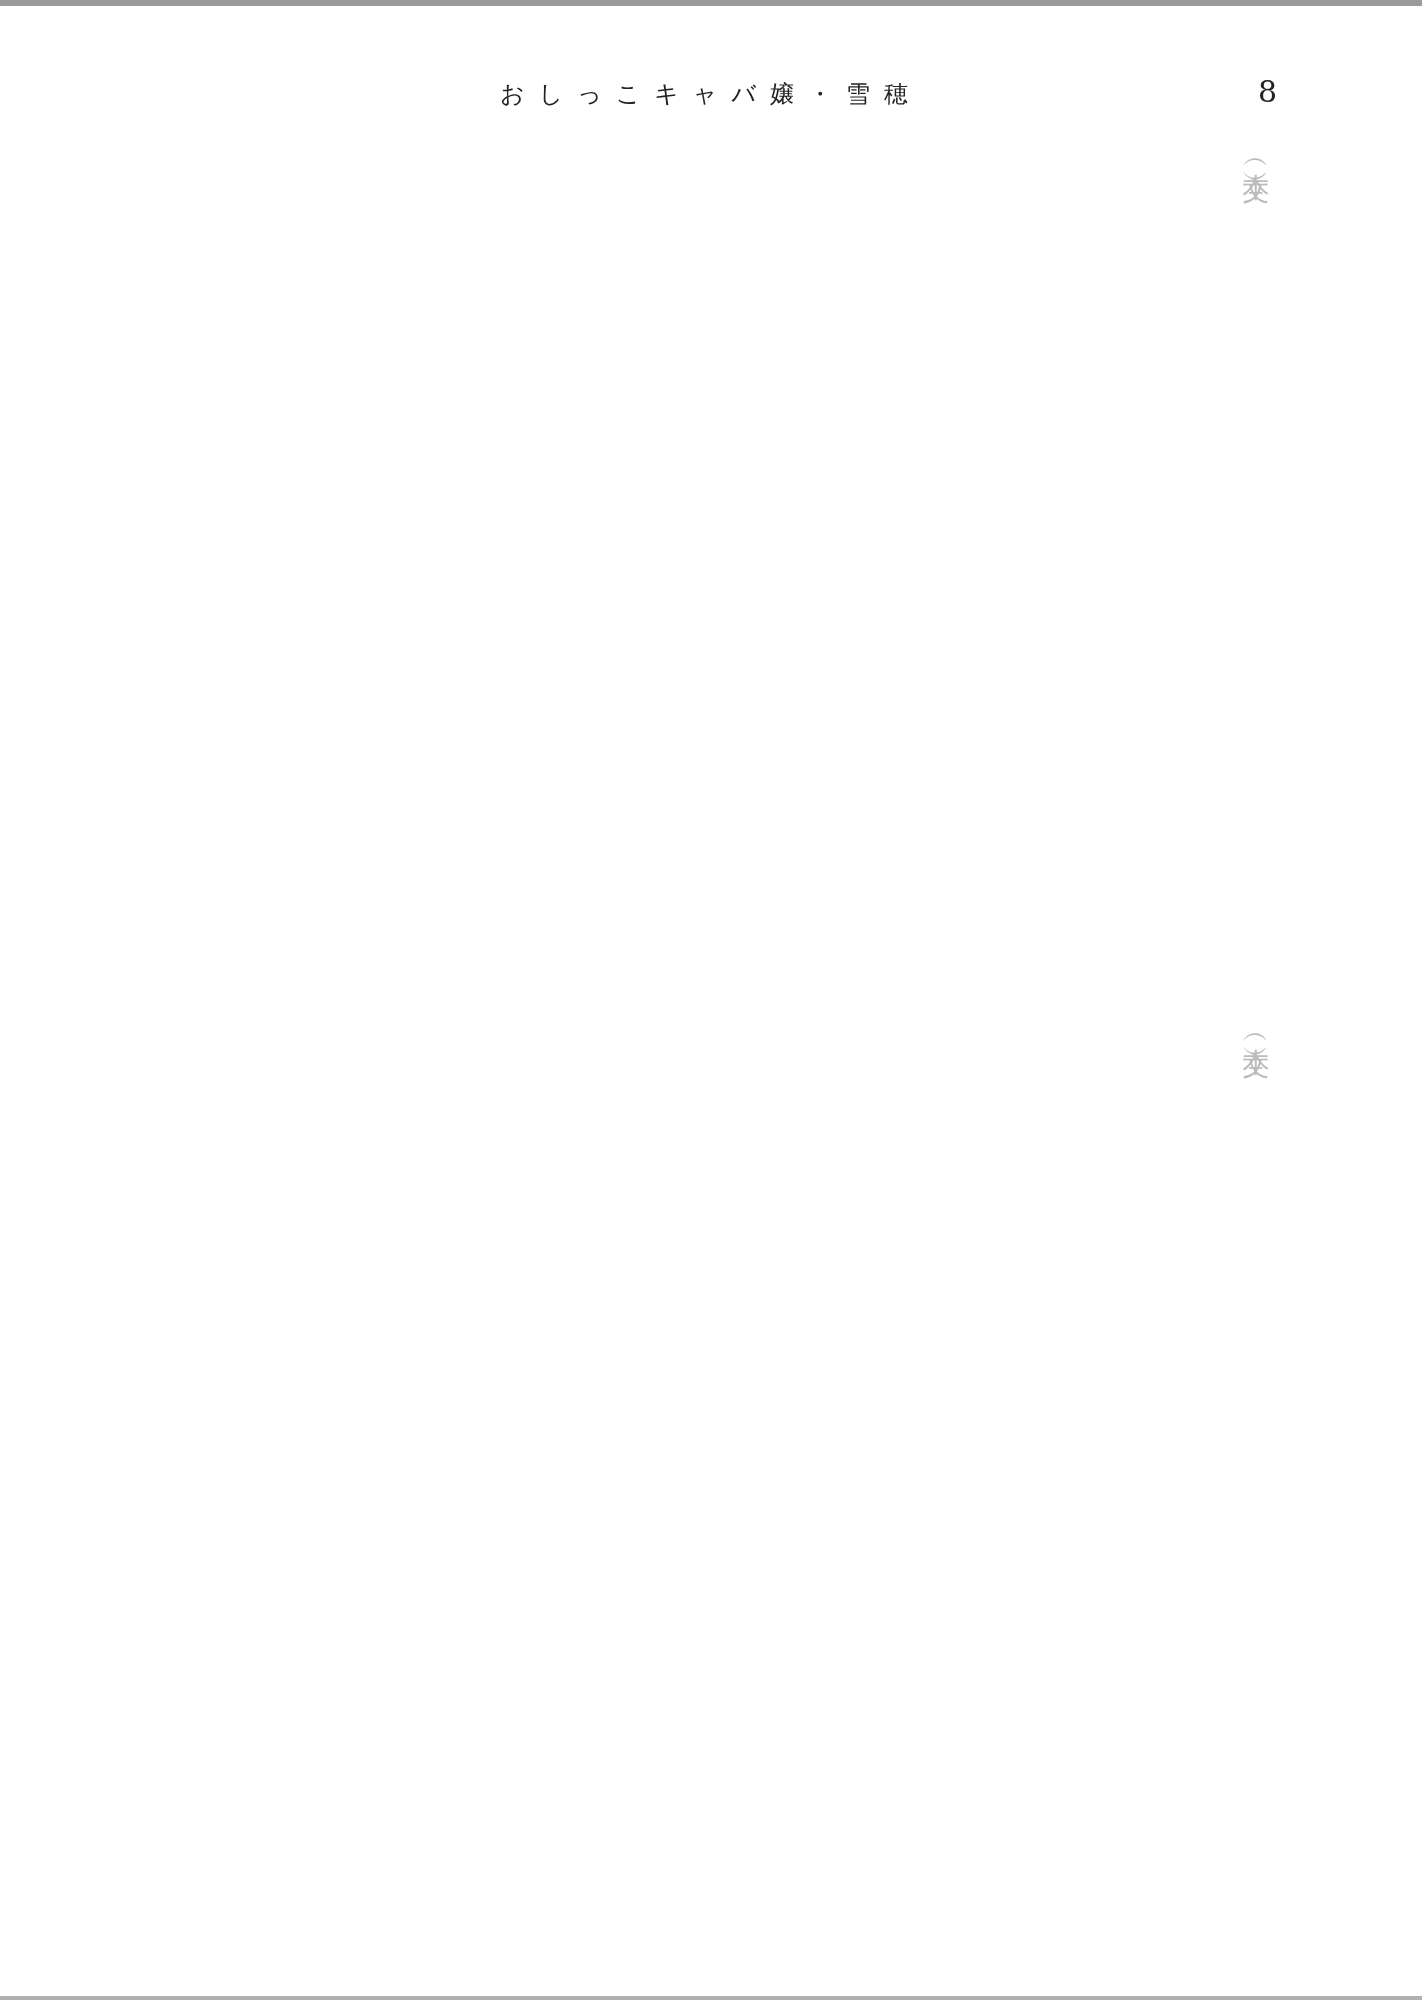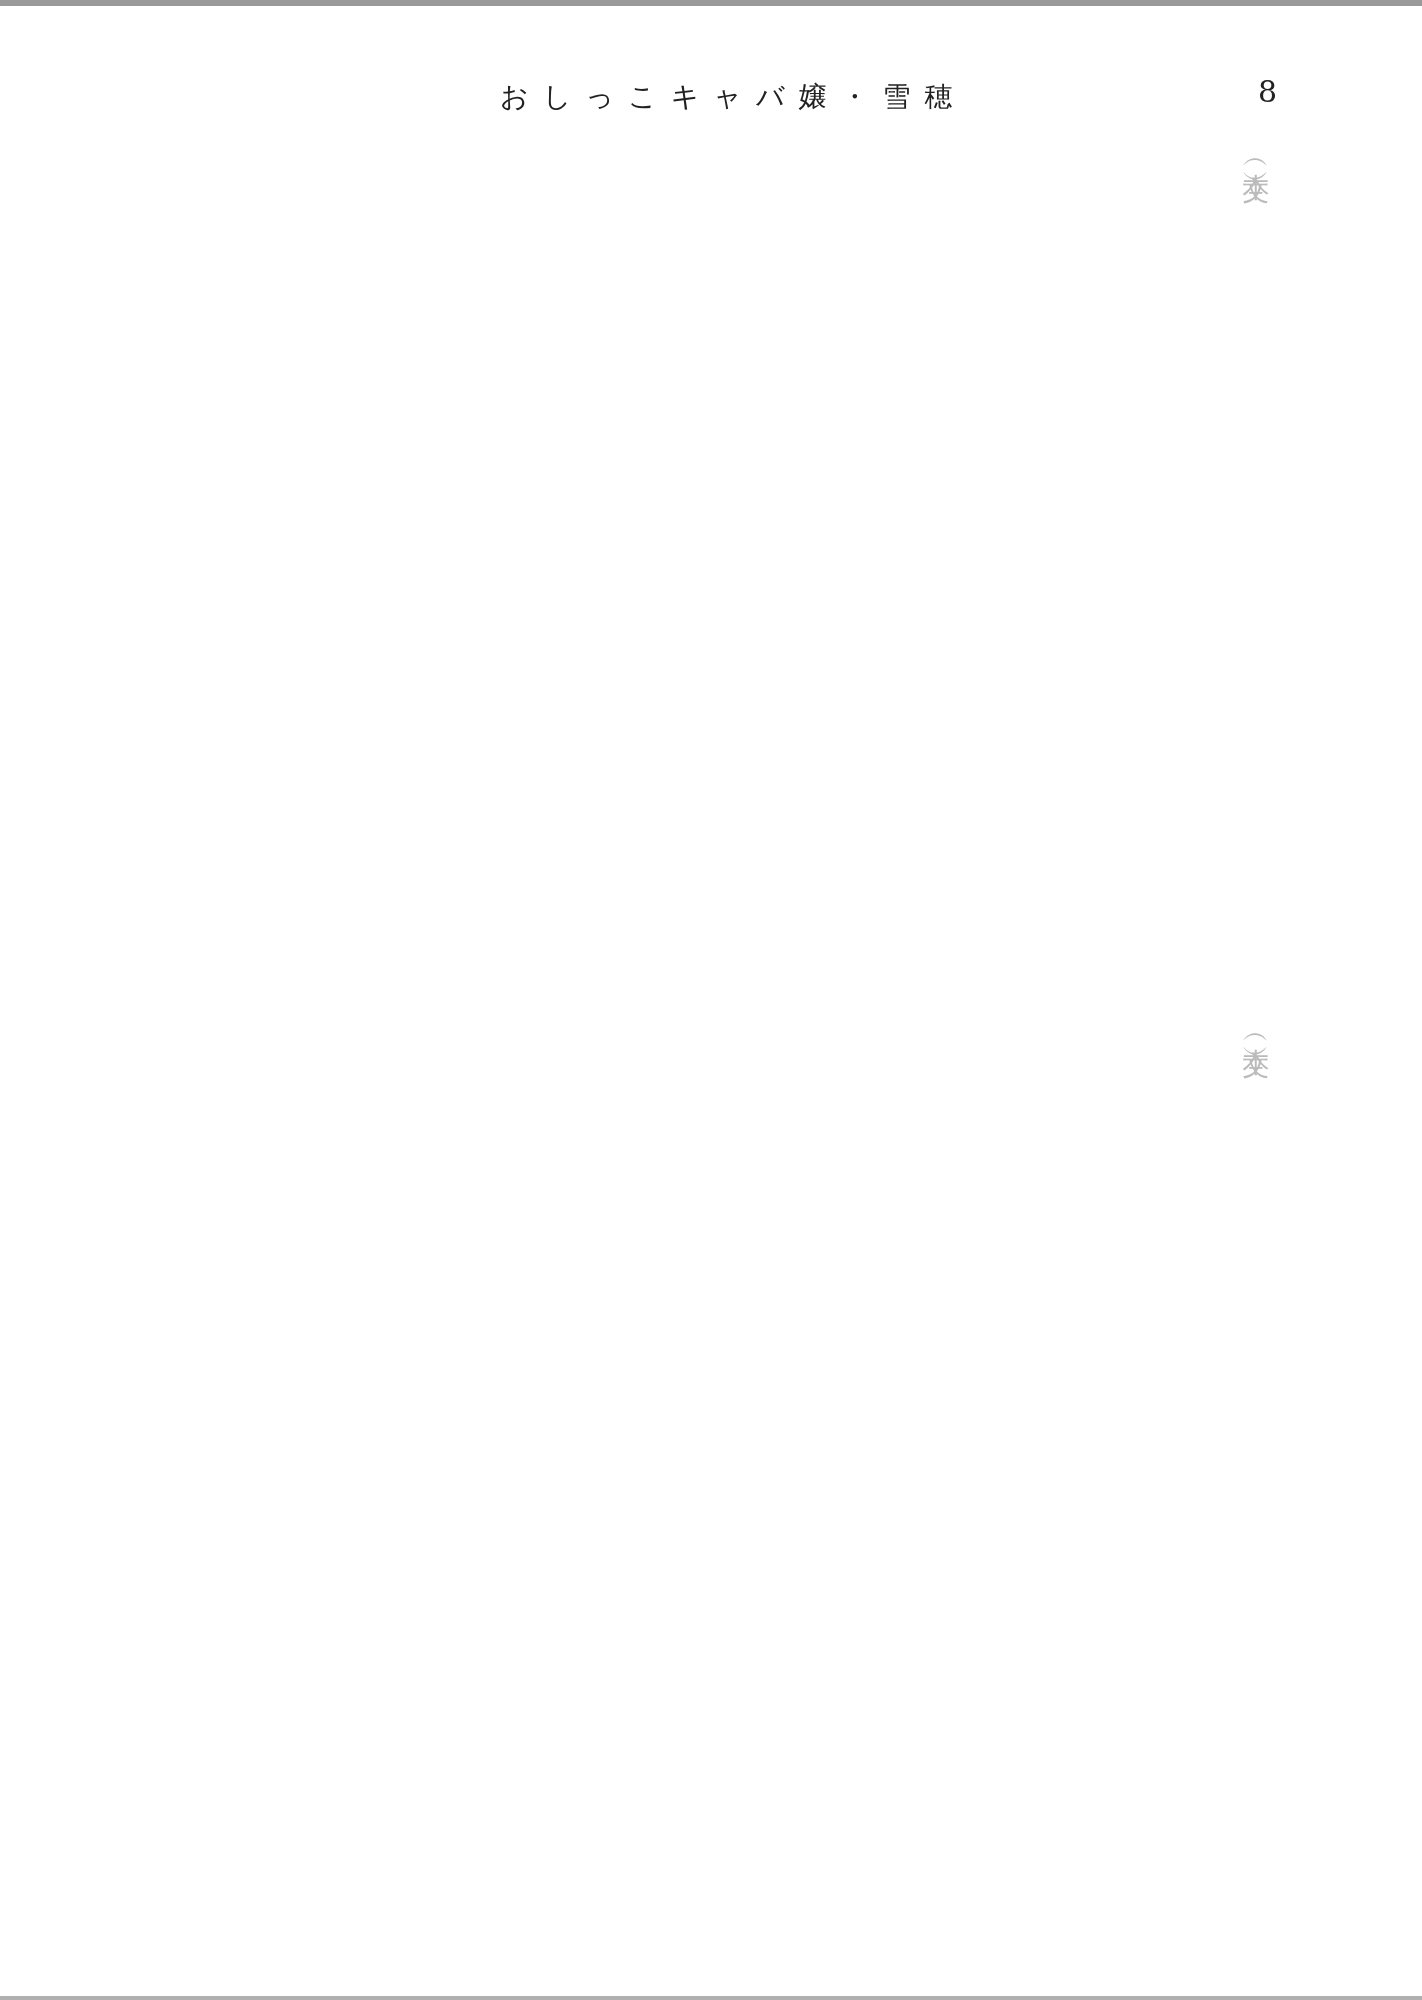--- a/index.html
+++ b/index.html
@@ -1,20 +1,20 @@
 <!DOCTYPE html>
 <html><head>
 <meta charset="utf-8">
 <style>
   html, body { margin: 0; padding: 0; background: #ffffff; }
   body { width: 1422px; height: 2000px; position: relative; overflow: hidden;
          font-family: "DejaVu Serif", serif; color: #222; }
   .top-rule { position: absolute; left: 0; top: 0; width: 1422px; height: 6px; background: #9a9a9a; }
   .bottom-rule { position: absolute; left: 0; bottom: 0; width: 1422px; height: 4px; background: #b0b0b0; }
-  .header-title { position: absolute; left: 500px; top: 78px; font-size: 28px; letter-spacing: 14px; }
+  .header-title { position: absolute; left: 500px; top: 78px; font-size: 24px; letter-spacing: 14px; }
   .page-number { position: absolute; left: 1258px; top: 74px; font-size: 30px; }
   .block { position: absolute; writing-mode: vertical-rl; font-size: 27px; line-height: 45.5px;
            letter-spacing: 2px; overflow: hidden; }
   .block.upper { right: 143px; top: 150px; height: 825px; width: 1090px; }
   .block.lower { right: 143px; top: 1025px; height: 830px; width: 1090px; }
   .col { display: block; color: #bbb; }
 </style>
 </head>
 <body>
 

